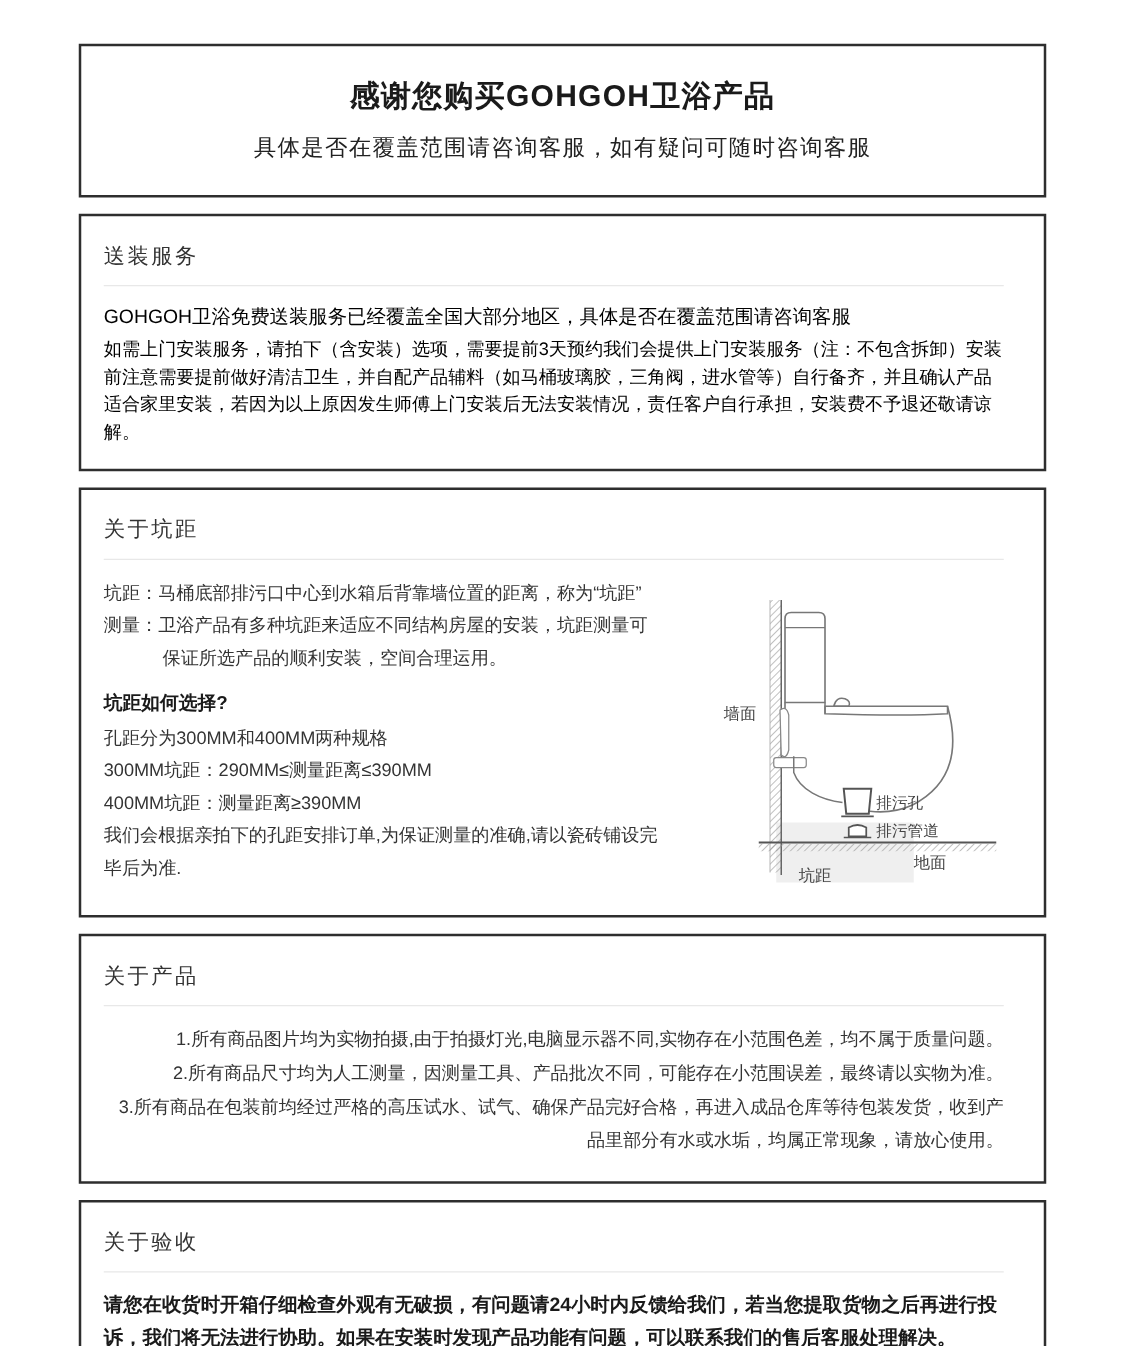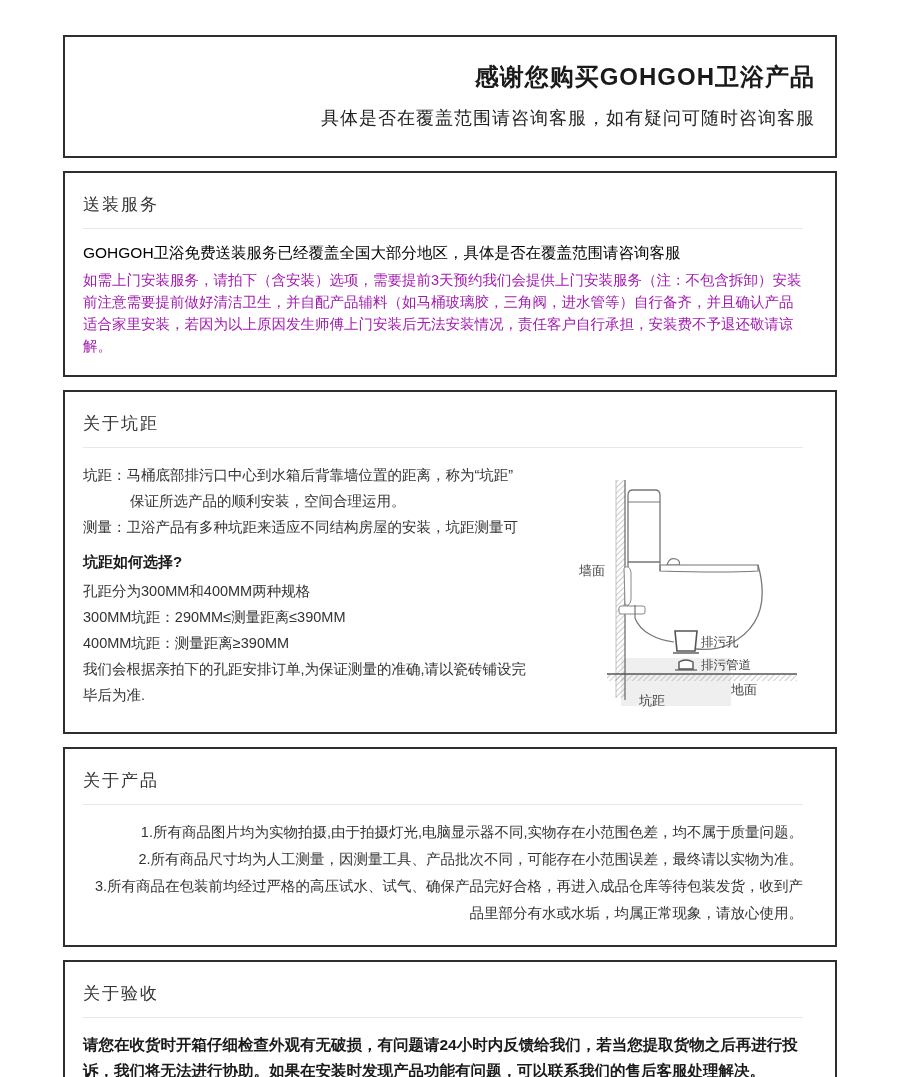--- a/index.html
+++ b/index.html
@@ -12,29 +12,29 @@
     color: #333333;
     position: relative;
   }
   .page { padding: 35px 63px 30px 63px; }
   .box {
     border: 2px solid #2e2e2e;
     background: #ffffff;
     margin-bottom: 13px;
   }
   
-  .box-header { text-align: right; padding: 24px 20px 26px 20px; }
+  .box-header { text-align: center; padding: 24px 20px 26px 20px; }
   .header-title { font-size: 24px; font-weight: 700; color: #1a1a1a; letter-spacing: 1px; }
   .header-subtitle { font-size: 18px; color: #222222; margin-top: 13px; letter-spacing: 1px; }
   
   .box-section { padding: 16px 32px 18px 18px; }
   .section-title { font-size: 17px; color: #333333; font-weight: 400; letter-spacing: 2px; padding-top: 4px; }
   .section-divider { border: none; border-top: 1px solid #e8e8e8; margin: 12px 0 14px 0; }
   .highlight-line { font-size: 15.5px; font-weight: 400; color: #000000; margin-bottom: 5px; }
-  .body-text { font-size: 14.5px; line-height: 22px; color: #a21caf; }
+  .body-text { font-size: 14.5px; line-height: 22px; color: #000000; }
   
   .pit-columns { display: flex; align-items: flex-start; }
   .pit-text { flex: 1 1 auto; padding-right: 6px; }
   .pit-q { font-size: 15px; font-weight: 700; color: #1a1a1a; margin: 4px 0 6px 0; }
   .pit-line { font-size: 14.5px; line-height: 26px; color: #333333; }
   .pit-line-indent { padding-left: 47px; }
   .pit-gap { height: 9px; }
   .pit-diagram { flex: 0 0 258px; width: 258px; }
   .pit-diagram svg { display: block; }
   
@@ -59,22 +59,22 @@
     <div class="highlight-line">GOHGOH卫浴免费送装服务已经覆盖全国大部分地区，具体是否在覆盖范围请咨询客服</div>
     <div class="body-text">如需上门安装服务，请拍下（含安装）选项，需要提前3天预约我们会提供上门安装服务（注：不包含拆卸）安装前注意需要提前做好清洁卫生，并自配产品辅料（如马桶玻璃胶，三角阀，进水管等）自行备齐，并且确认产品适合家里安装，若因为以上原因发生师傅上门安装后无法安装情况，责任客户自行承担，安装费不予退还敬请谅解。</div>
   </div>
 
   <div class="box box-section">
     <div class="section-title">关于坑距</div>
     <hr class="section-divider">
     <div class="pit-columns">
       <div class="pit-text">
         <div class="pit-line">坑距：马桶底部排污口中心到水箱后背靠墙位置的距离，称为“坑距”</div>
+        <div class="pit-line">测量：卫浴产品有多种坑距来适应不同结构房屋的安装，坑距测量可</div>
         <div class="pit-line pit-line-indent">保证所选产品的顺利安装，空间合理运用。</div>
-        <div class="pit-line">测量：卫浴产品有多种坑距来适应不同结构房屋的安装，坑距测量可</div>
         <div class="pit-gap"></div>
         <div class="pit-q">坑距如何选择?</div>
         <div class="pit-line">孔距分为300MM和400MM两种规格</div>
         <div class="pit-line">300MM坑距：290MM≤测量距离≤390MM</div>
         <div class="pit-line">400MM坑距：测量距离≥390MM</div>
         <div class="pit-line">我们会根据亲拍下的孔距安排订单,为保证测量的准确,请以瓷砖铺设完毕后为准.</div>
       </div>
       <div class="pit-diagram">
         <svg width="258" height="252" viewBox="0 0 258 252">
           <defs>

